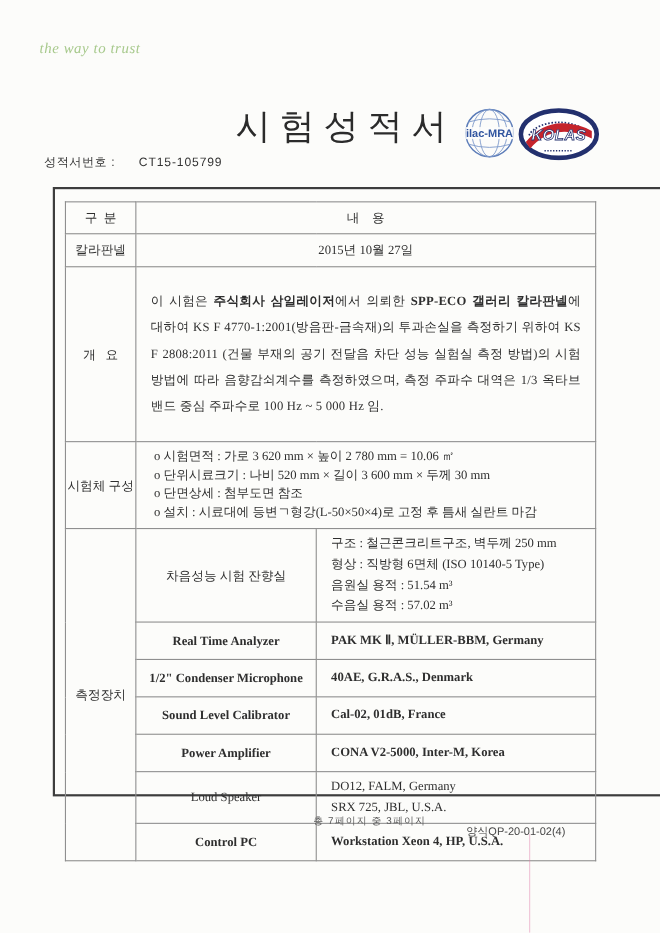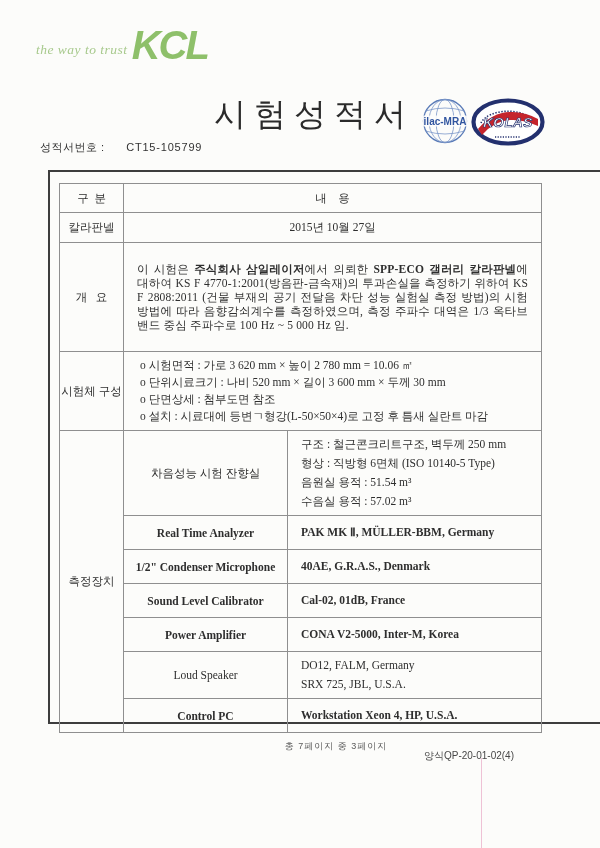--- a/index.html
+++ b/index.html
@@ -6,21 +6,21 @@
   html,body { width:600px; height:848px; }
   body {
     position:relative;
     background:#fcfcfa;
     font-family:"Liberation Serif", serif;
     color:#2e2e2e;
     overflow:hidden;
   }
 
   
-  .kcl-logo { position:absolute; left:36px; top:26px; display:flex; align-items:center; }
+  .kcl-logo { position:absolute; left:36px; top:26px; display:flex; align-items:flex-start;flex-direction:column; }
   .kcl-tagline {
     font-style:italic; font-size:13.5px; color:#a7c98c;
     margin-top:10px; letter-spacing:0.5px;
     font-family:"Liberation Serif", serif;
   }
   .kcl-brand {
     font-family:"Liberation Sans", sans-serif;
     font-size:40px; font-weight:bold; font-style:italic;
     color:#8ec06a; line-height:0.95; margin-left:4px; letter-spacing:-2px;
   }
@@ -55,21 +55,21 @@
   table.report td { border:1px solid #8f8f8f; vertical-align:middle; }
   td.c1 { width:64px; text-align:center; white-space:pre-wrap; }
   td.c2 { width:164px; text-align:center; }
   col.w1 { width:64px; } col.w2 { width:164px; } col.w3 { width:254px; }
 
   tr.r-head td { height:29px; text-align:center; white-space:pre-wrap; }
   tr.r-date td { height:30px; }
   td.center { text-align:center; }
   td.para {
     height:95px; padding:19px 13px; text-align:justify;
-    line-height:14px; letter-spacing:0.2px;
+    line-height:24px; letter-spacing:0.2px;
   }
   .b { font-weight:bold; }
   td.bullets { height:70px; padding:5px 0 5px 16px; line-height:17px; }
   td.bullets div { white-space:nowrap; }
 
   td.eqname { text-align:center; font-size:11.5px; }
   td.eqval  { padding:4px 6px 4px 13px; line-height:19px; }
   tr.r-room td { height:80px; }
   tr.r-eq td { height:34px;font-weight:bold; }
   tr.r-spk td { height:42px; }
@@ -89,21 +89,20 @@
   .scan-line {
     position:absolute; left:481px; top:758px; width:1px; height:90px;
     background:rgba(222,125,168,0.45);
   }
 </style>
 </head>
 <body>
 
 <div class="kcl-logo">
   <span class="kcl-tagline">the way to trust</span>
-  <span class="kcl-brand">KCL</span>
 </div>
 
 <div class="page-title">시험성적서</div>
 
 <svg class="ilac-logo" viewBox="0 0 48 48">
   <circle cx="24" cy="24" r="21.5" fill="none" stroke="#5b7cb8" stroke-width="1.3"></circle>
   <ellipse cx="24" cy="24" rx="9" ry="21.5" fill="none" stroke="#7b97c9" stroke-width="0.8"></ellipse>
   <ellipse cx="24" cy="24" rx="16" ry="21.5" fill="none" stroke="#7b97c9" stroke-width="0.8"></ellipse>
   <path d="M 4.5 14 Q 24 8 43.5 14" fill="none" stroke="#7b97c9" stroke-width="0.8"></path>
   <path d="M 4.5 34 Q 24 40 43.5 34" fill="none" stroke="#7b97c9" stroke-width="0.8"></path>

